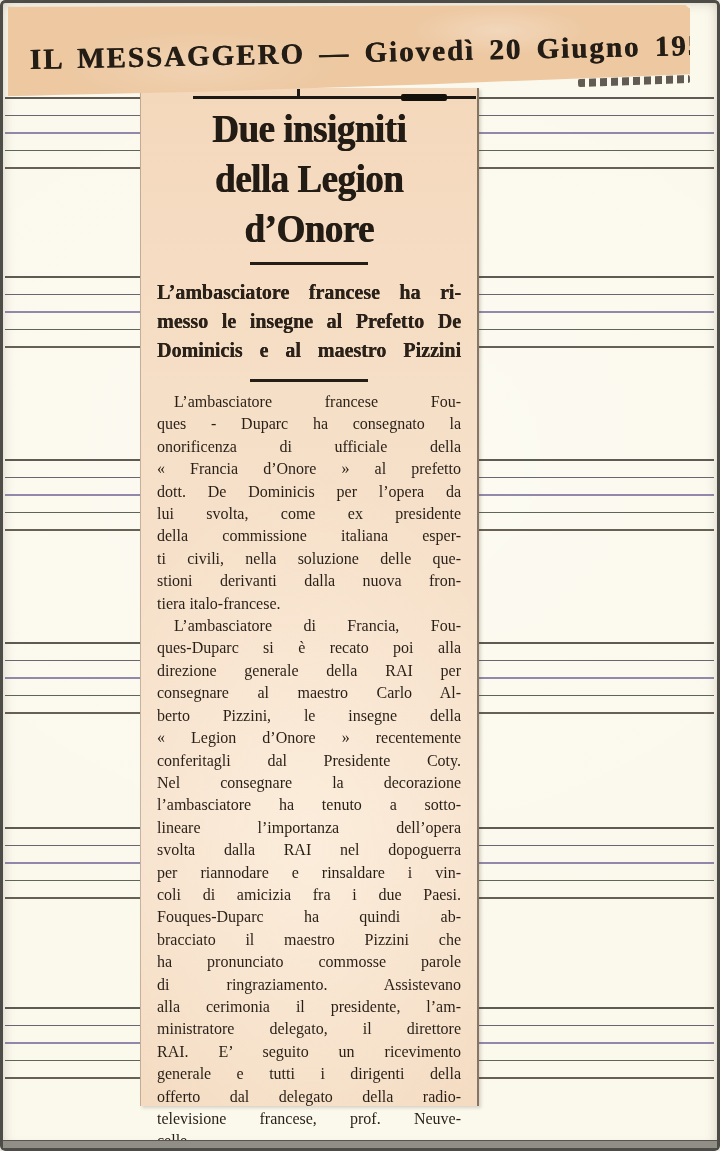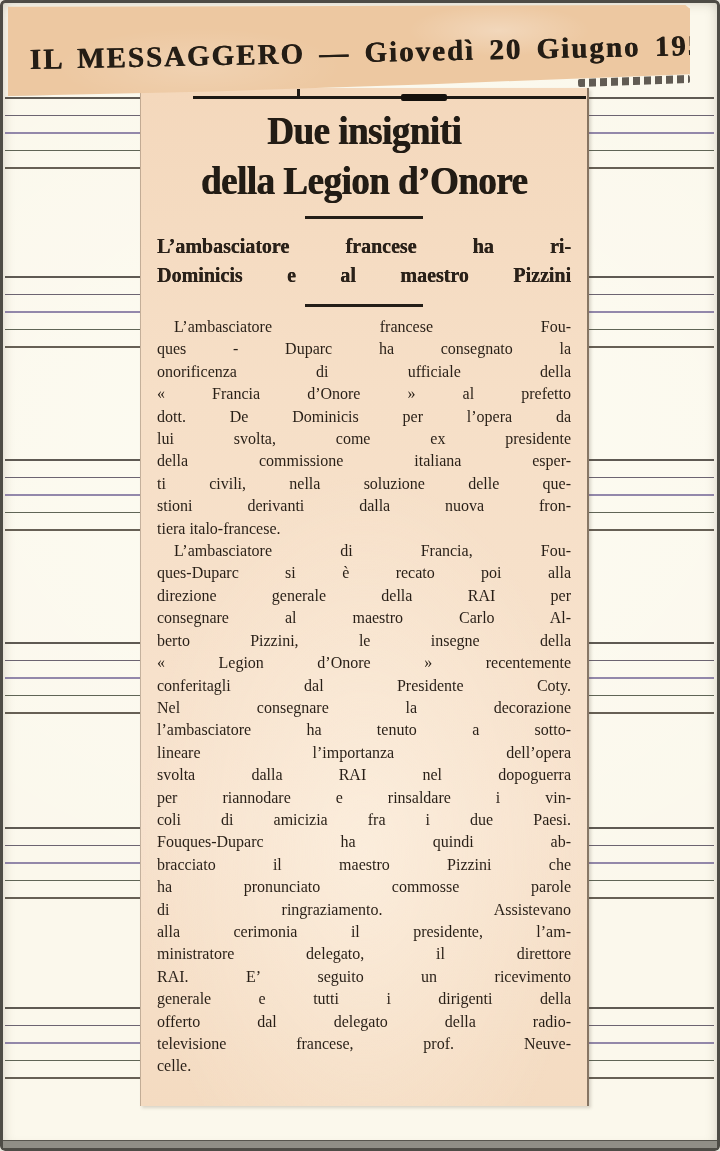--- a/index.html
+++ b/index.html
@@ -37,21 +37,21 @@
     transform:rotate(-1.2deg); transform-origin:left bottom; white-space:nowrap;
   }
   
   .fragment {
     position:absolute; left:578px; top:77px; width:112px; height:8px; z-index:2;
     background:repeating-linear-gradient(90deg,#2e2720 0 7px, transparent 7px 11px);
     transform:rotate(-2deg); opacity:.75; border-radius:2px;
   }
   
   .clipping {
-    position:absolute; left:140px; top:88px; width:449px; height:1018px; z-index:2;
+    position:absolute; left:140px; top:88px; width:339px; height:1018px; z-index:2;
     box-sizing:border-box; padding:0 16px;
     background:
       radial-gradient(ellipse 300px 500px at 50% 75%, rgba(255,246,232,.55), transparent 75%),
       linear-gradient(#f4d8bc, #f6dfc7 30%, #f7e2cd 72%, #f4dbc1);
     border-right:2px solid rgba(45,34,22,.55);
     border-left:1px solid rgba(45,34,22,.25);
     box-shadow: 2px 2px 3px rgba(60,45,25,.18);
   }
   .topbar { position:absolute; top:8px; left:52px; right:1px; height:3px; background:#1d1914; }
   .topbar::before { content:""; position:absolute; left:104px; top:-7px; width:3px; height:9px; background:#1d1914; }
@@ -138,20 +138,21 @@
 
     <h1 class="headline">
         <span class="hline">Due insigniti</span>
         <span class="hline">della Legion d’Onore</span>
       </h1>
 
     <div class="rule"></div>
 
     <div class="standfirst para">
         <div class="jline">L’ambasciatore francese ha ri-</div>
+        <div class="jline">messo le insegne al Prefetto De</div>
         <div class="jline">Dominicis e al maestro Pizzini</div>
       </div>
 
     <div class="rule"></div>
 
     <div class="body">
       <div class="para">
           <div class="jline">L’ambasciatore francese Fou-</div>
           <div class="jline">ques - Duparc ha consegnato la</div>
           <div class="jline">onorificenza di ufficiale della</div>

